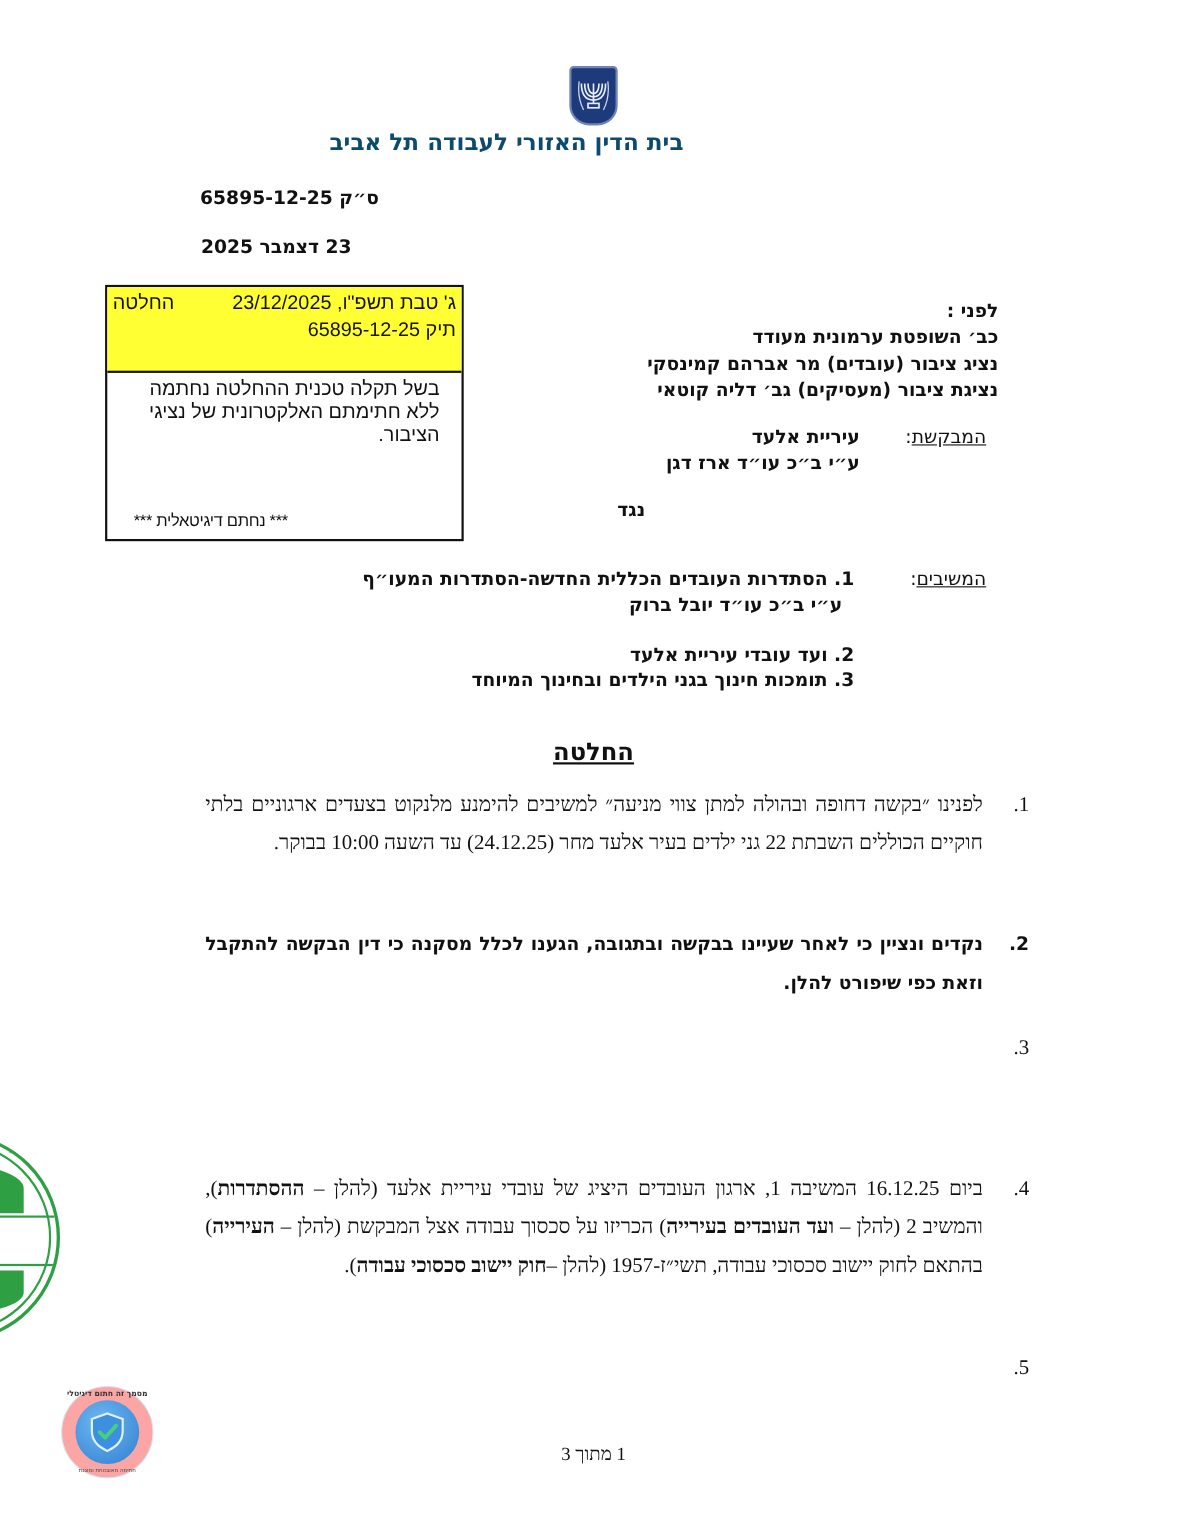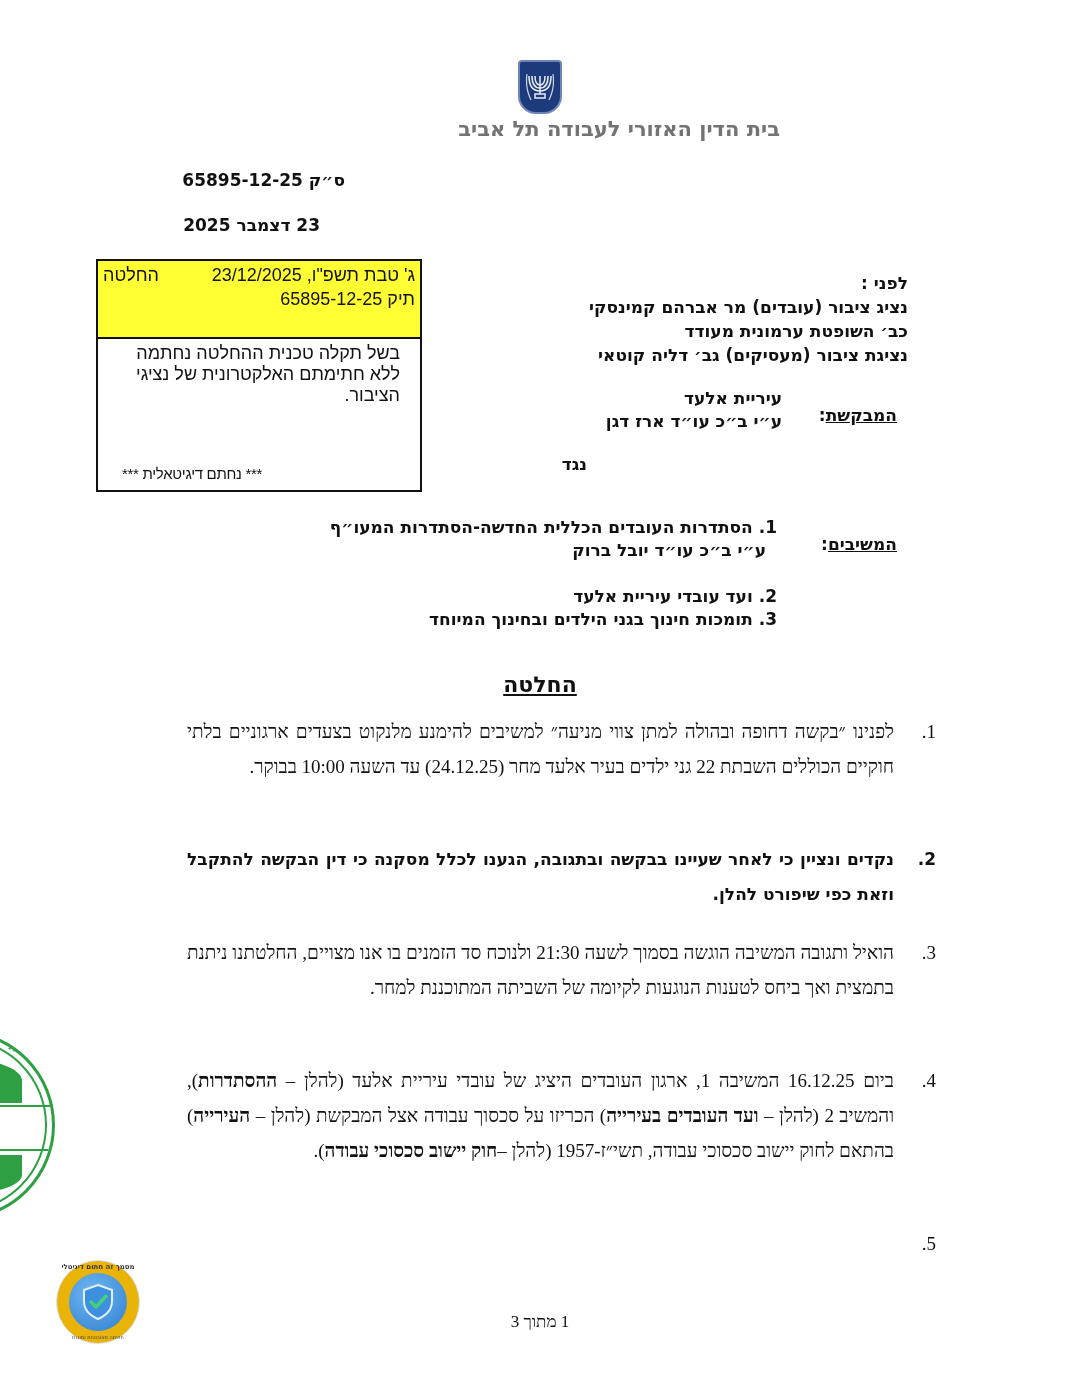--- a/index.html
+++ b/index.html
@@ -17,21 +17,21 @@
     
     .emblem {
       left: 518px; top: 60px; width: 44px; height: 54px;
       background: #1d3a7a;
       border: 2px solid #6f85b8;
       border-radius: 4px 4px 18px 18px;
       display: flex; align-items: center; justify-content: center;
     }
     .court-title {
       left: 300px; width: 480px; top: 117px;
-      text-align: right; font-size: 21px; font-weight: bold; color: #737373;
+      text-align: left; font-size: 21px; font-weight: bold; color: #0c4a6e;
     }
 
     .case-no { right: 735px; top: 170px; font-size: 17px; font-weight: bold; white-space: nowrap; text-align: center; }
     .doc-date { right: 760px; top: 215px; font-size: 17px; font-weight: bold; white-space: nowrap; }
 
     
     .sig-box {
       left: 96px; top: 259px; width: 326px; height: 233px;
       border: 2px solid #111; background: #fff;
     }
@@ -49,21 +49,21 @@
       position: absolute; left: 24px; bottom: 8px;
       font-family: "Liberation Sans Narrow", "Liberation Sans", sans-serif;
       font-size: 15px; letter-spacing: -0.3px;
     }
 
     .bold-line { font-size: 17px; font-weight: bold; line-height: 24px; white-space: nowrap; }
 
     .before-block { right: 172px; top: 271px; }
     .label-u { text-decoration: underline; }
 
-    .party-label { font-size: 17px; font-weight: bold; margin-top: 17px; }
+    .party-label { font-size: 17px; font-weight: normal; }
 
     .section-title {
       left: 440px; width: 200px; top: 672px; text-align: center;
       font-size: 22px; font-weight: bold; text-decoration: underline;
     }
 
     .para {
       right: 186px; width: 707px;
       font-family: "Liberation Serif", "DejaVu Serif", serif;
       font-size: 19px; line-height: 35px; text-align: justify; text-align-last: right;
@@ -102,21 +102,21 @@
       background: #2ea043; border-radius: 0 0 50% 50%;
     }
     .stamp-text-top {
       position: absolute; right: 20px; top: 8px; color: #2ea043;
       font-size: 13px; font-weight: bold; transform: rotate(25deg);
     }
 
     
     .seal {
       left: 56px; top: 1260px; width: 84px; height: 84px; border-radius: 50%;
-      background: #eab308; border: 1px solid #d8e4f0;
+      background: #fca5a5; border: 1px solid #d8e4f0;
       display: flex; align-items: center; justify-content: center;
     }
     .seal-core {
       width: 58px; height: 58px; border-radius: 50%;
       background: radial-gradient(circle at 40% 35%, #6fb7f2, #2f7fd0);
       display: flex; align-items: center; justify-content: center;
     }
     .seal-ring-text {
       position: absolute; top: 2px; width: 100%; text-align: center;
       font-size: 7px; color: #333; font-weight: bold;
@@ -154,22 +154,22 @@
       <span>החלטה</span>
     </div>
     <div>תיק  65895-12-25</div>
   </div>
   <div class="sig-body">בשל תקלה טכנית ההחלטה נחתמה ללא חתימתם האלקטרונית של נציגי הציבור.</div>
   <div class="sig-footer">*** נחתם דיגיטאלית ***</div>
 </div>
 
 <div class="abs before-block">
   <div class="bold-line">לפני :</div>
+  <div class="bold-line">כב׳ השופטת ערמונית מעודד</div>
   <div class="bold-line">נציג ציבור (עובדים) מר אברהם קמינסקי</div>
-  <div class="bold-line">כב׳ השופטת ערמונית מעודד</div>
   <div class="bold-line">נציגת ציבור (מעסיקים) גב׳ דליה קוטאי</div>
 </div>
 
 <div class="abs party-label" style="right:183px; top:388px;">
   <span class="label-u">המבקשת</span><span>:</span>
 </div>
 <div class="abs bold-line" style="right:298px; top:386px;">עיריית אלעד</div>
 <div class="abs bold-line" style="right:298px; top:409px;">ע״י ב״כ עו״ד ארז דגן</div>
 
 <div class="abs bold-line" style="right:493px; top:452px;">נגד</div>
@@ -189,21 +189,20 @@
   <span>לפנינו ״בקשה דחופה ובהולה למתן צווי מניעה״ למשיבים להימנע מלנקוט בצעדים ארגוניים בלתי חוקיים הכוללים השבתת 22 גני ילדים בעיר אלעד מחר (24.12.25) עד השעה 10:00 בבוקר.</span>
 </div>
 
 <div class="abs para bold" style="top:842px;">
   <span class="num">2.</span>
   <span>נקדים ונציין כי לאחר שעיינו בבקשה ובתגובה, הגענו לכלל מסקנה כי דין הבקשה להתקבל וזאת כפי שיפורט להלן.</span>
 </div>
 
 <div class="abs para" style="top:935px;">
   <span class="num">3.</span>
-  <span>הואיל ותגובה המשיבה הוגשה בסמוך לשעה 21:30 ולנוכח סד הזמנים בו אנו מצויים, החלטתנו ניתנת בתמצית ואך ביחס לטענות הנוגעות לקיומה של השביתה המתוכננת למחר.</span>
 </div>
 
 <div class="abs para" style="top:1063px;">
   <span class="num">4.</span>
   <span>ביום 16.12.25 המשיבה 1, ארגון העובדים היציג של עובדי עיריית אלעד (להלן – </span><b>ההסתדרות</b><span>), והמשיב 2 (להלן – </span><b>ועד העובדים בעירייה</b><span>) הכריזו על סכסוך עבודה אצל המבקשת (להלן – </span><b>העירייה</b><span>) בהתאם לחוק יישוב סכסוכי עבודה, תשי״ז-1957 (להלן –</span><b>חוק יישוב סכסוכי עבודה</b><span>).</span>
 </div>
 
 <div class="abs para" style="top:1226px;">
   <span class="num">5.</span>
 </div>

